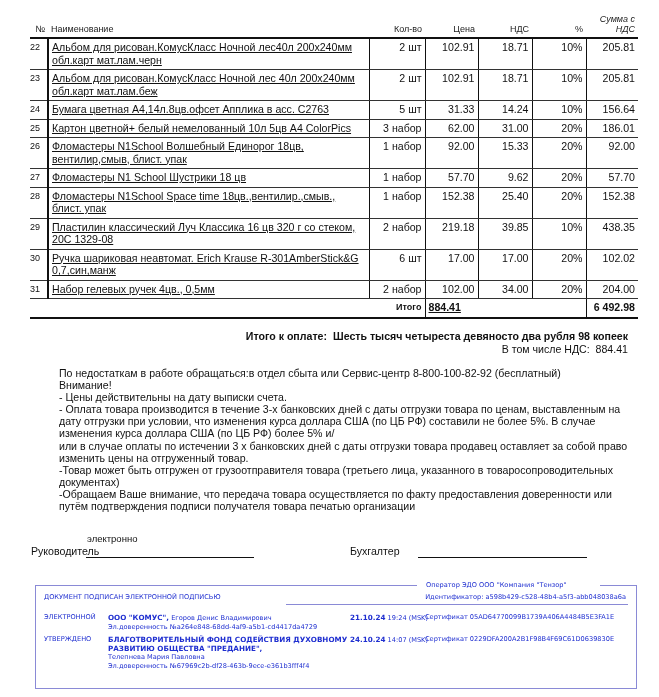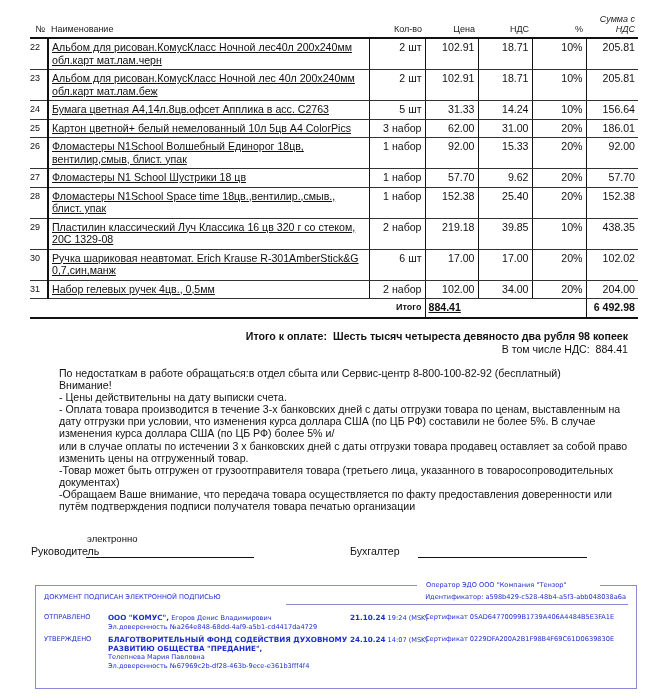--- a/index.html
+++ b/index.html
@@ -193,21 +193,21 @@
 
 <div class="stamp">
   <div class="topline-l"></div>
   <div class="topline-r"></div>
   <div class="operator">Оператор ЭДО ООО "Компания "Тензор"</div>
   <div class="ident">Идентификатор: a598b429-c528-48b4-a5f3-abb048038a6a</div>
   <div class="title" style="top:7px;">ДОКУМЕНТ ПОДПИСАН ЭЛЕКТРОННОЙ ПОДПИСЬЮ</div>
   <div class="sep"></div>
 
   <div class="row" style="top:27px;">
-    <div class="k">ОТПРАВЛЕНО</div>
+    <div class="k">ЭЛЕКТРОННОЙ</div>
     <div class="who">
       <b>ООО "КОМУС",</b>
       <span>Егоров Денис Владимирович</span><br>
       <span>Эл.доверенность №a264e848-68dd-4af9-a5b1-cd4417da4729</span>
     </div>
     <div class="dt">
       <b>21.10.24</b>
       <span>19:24 (MSK)</span>
     </div>
     <div class="cert">Сертификат 05AD64770099B1739A406A4484B5E3FA1E</div>

